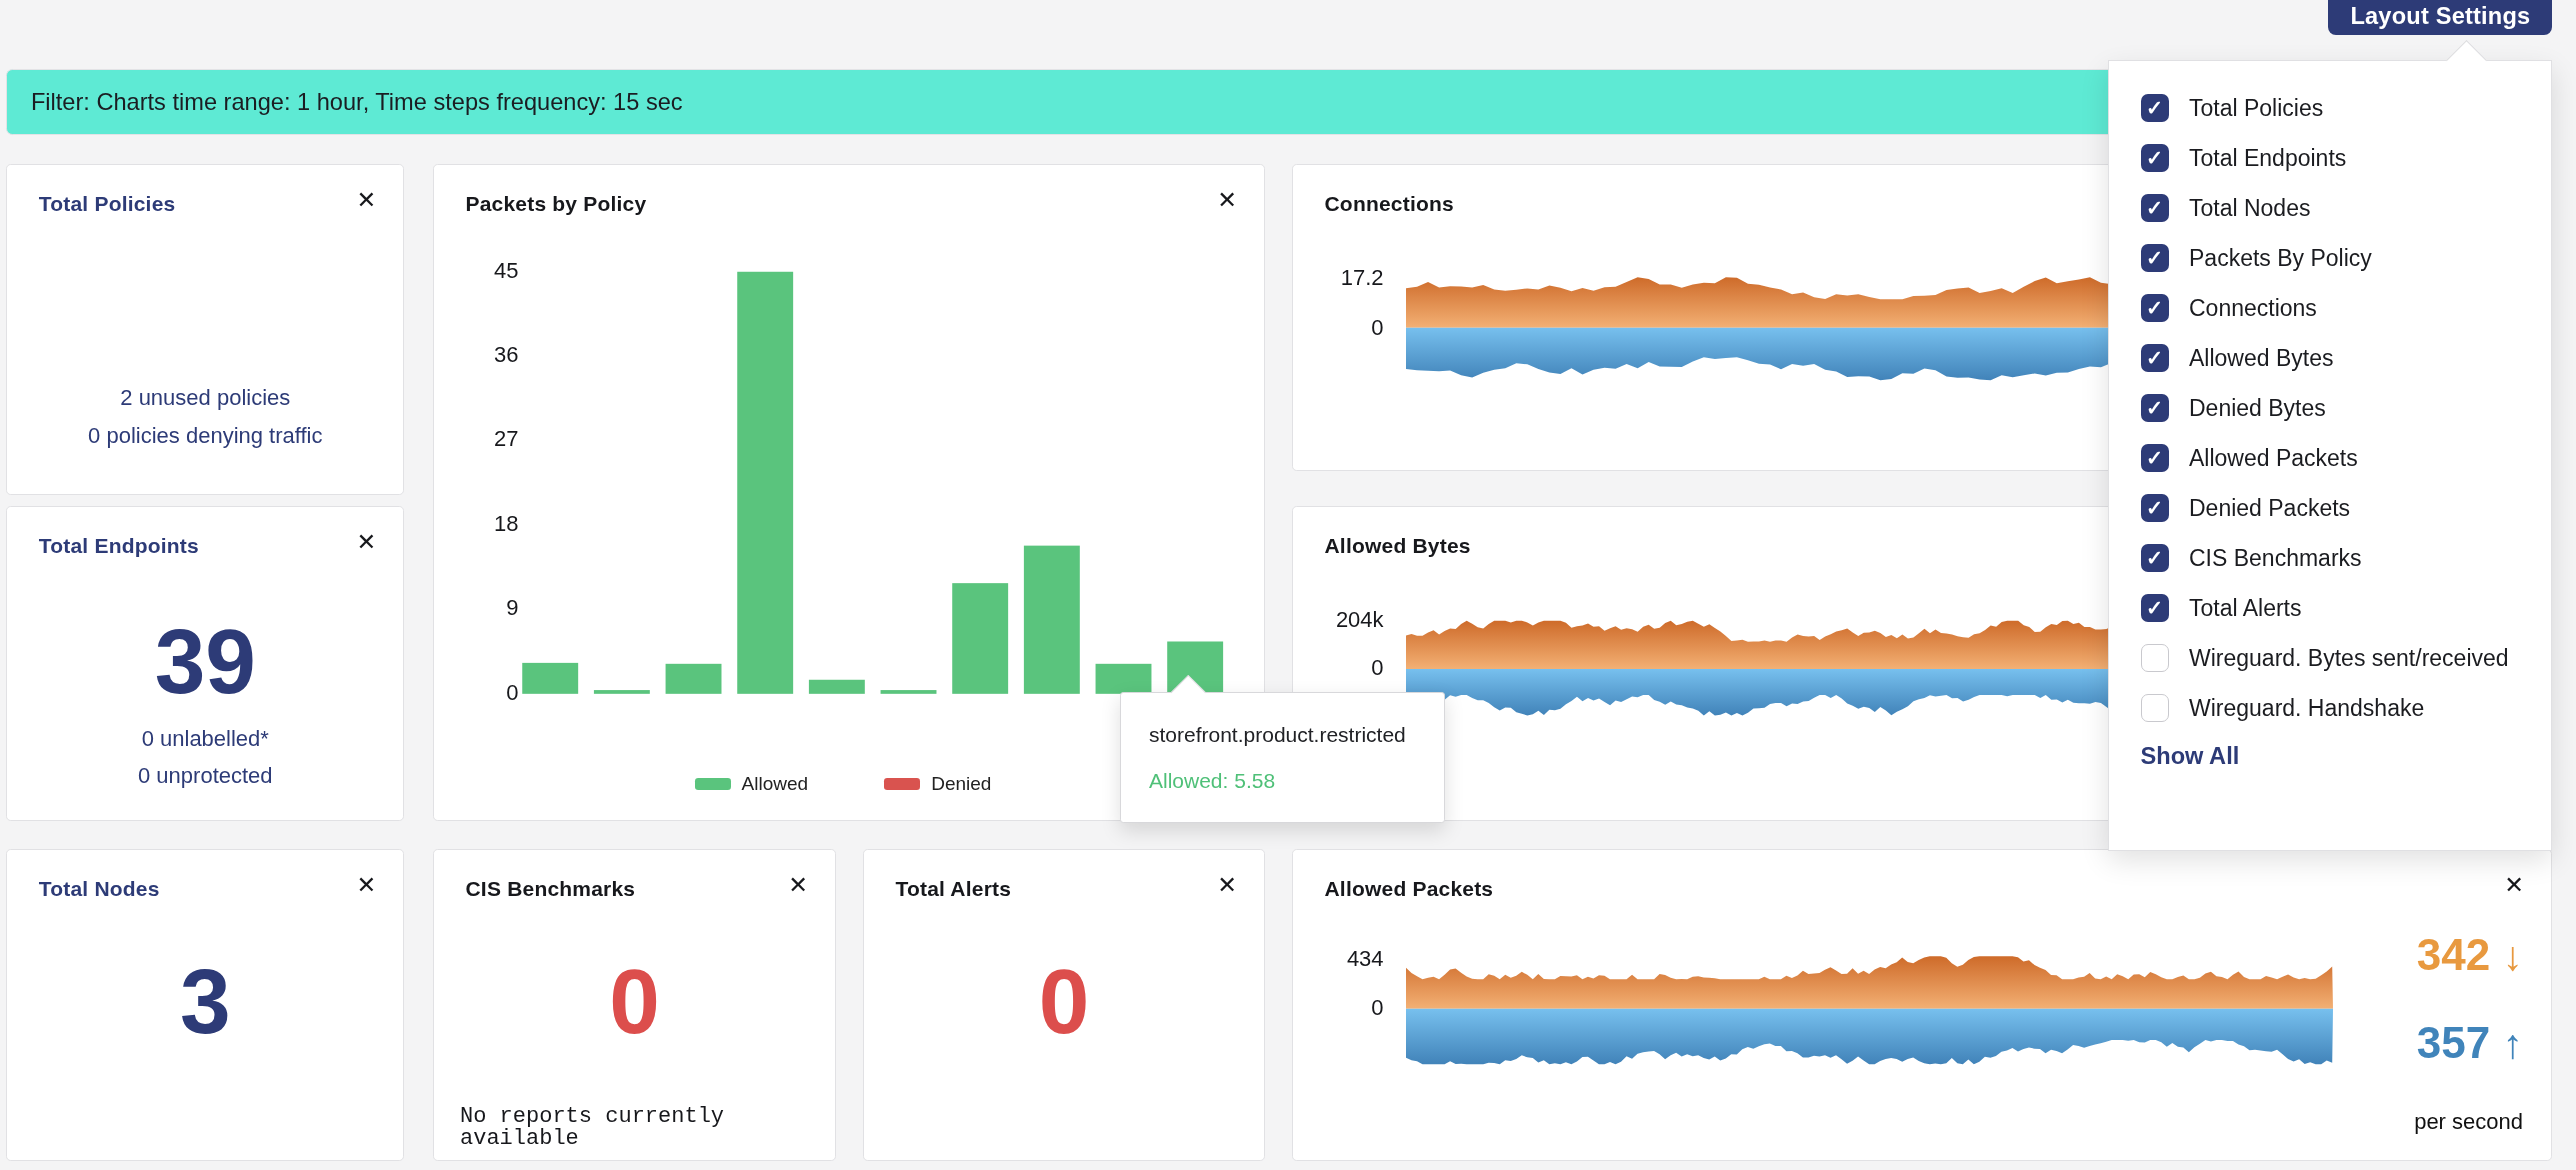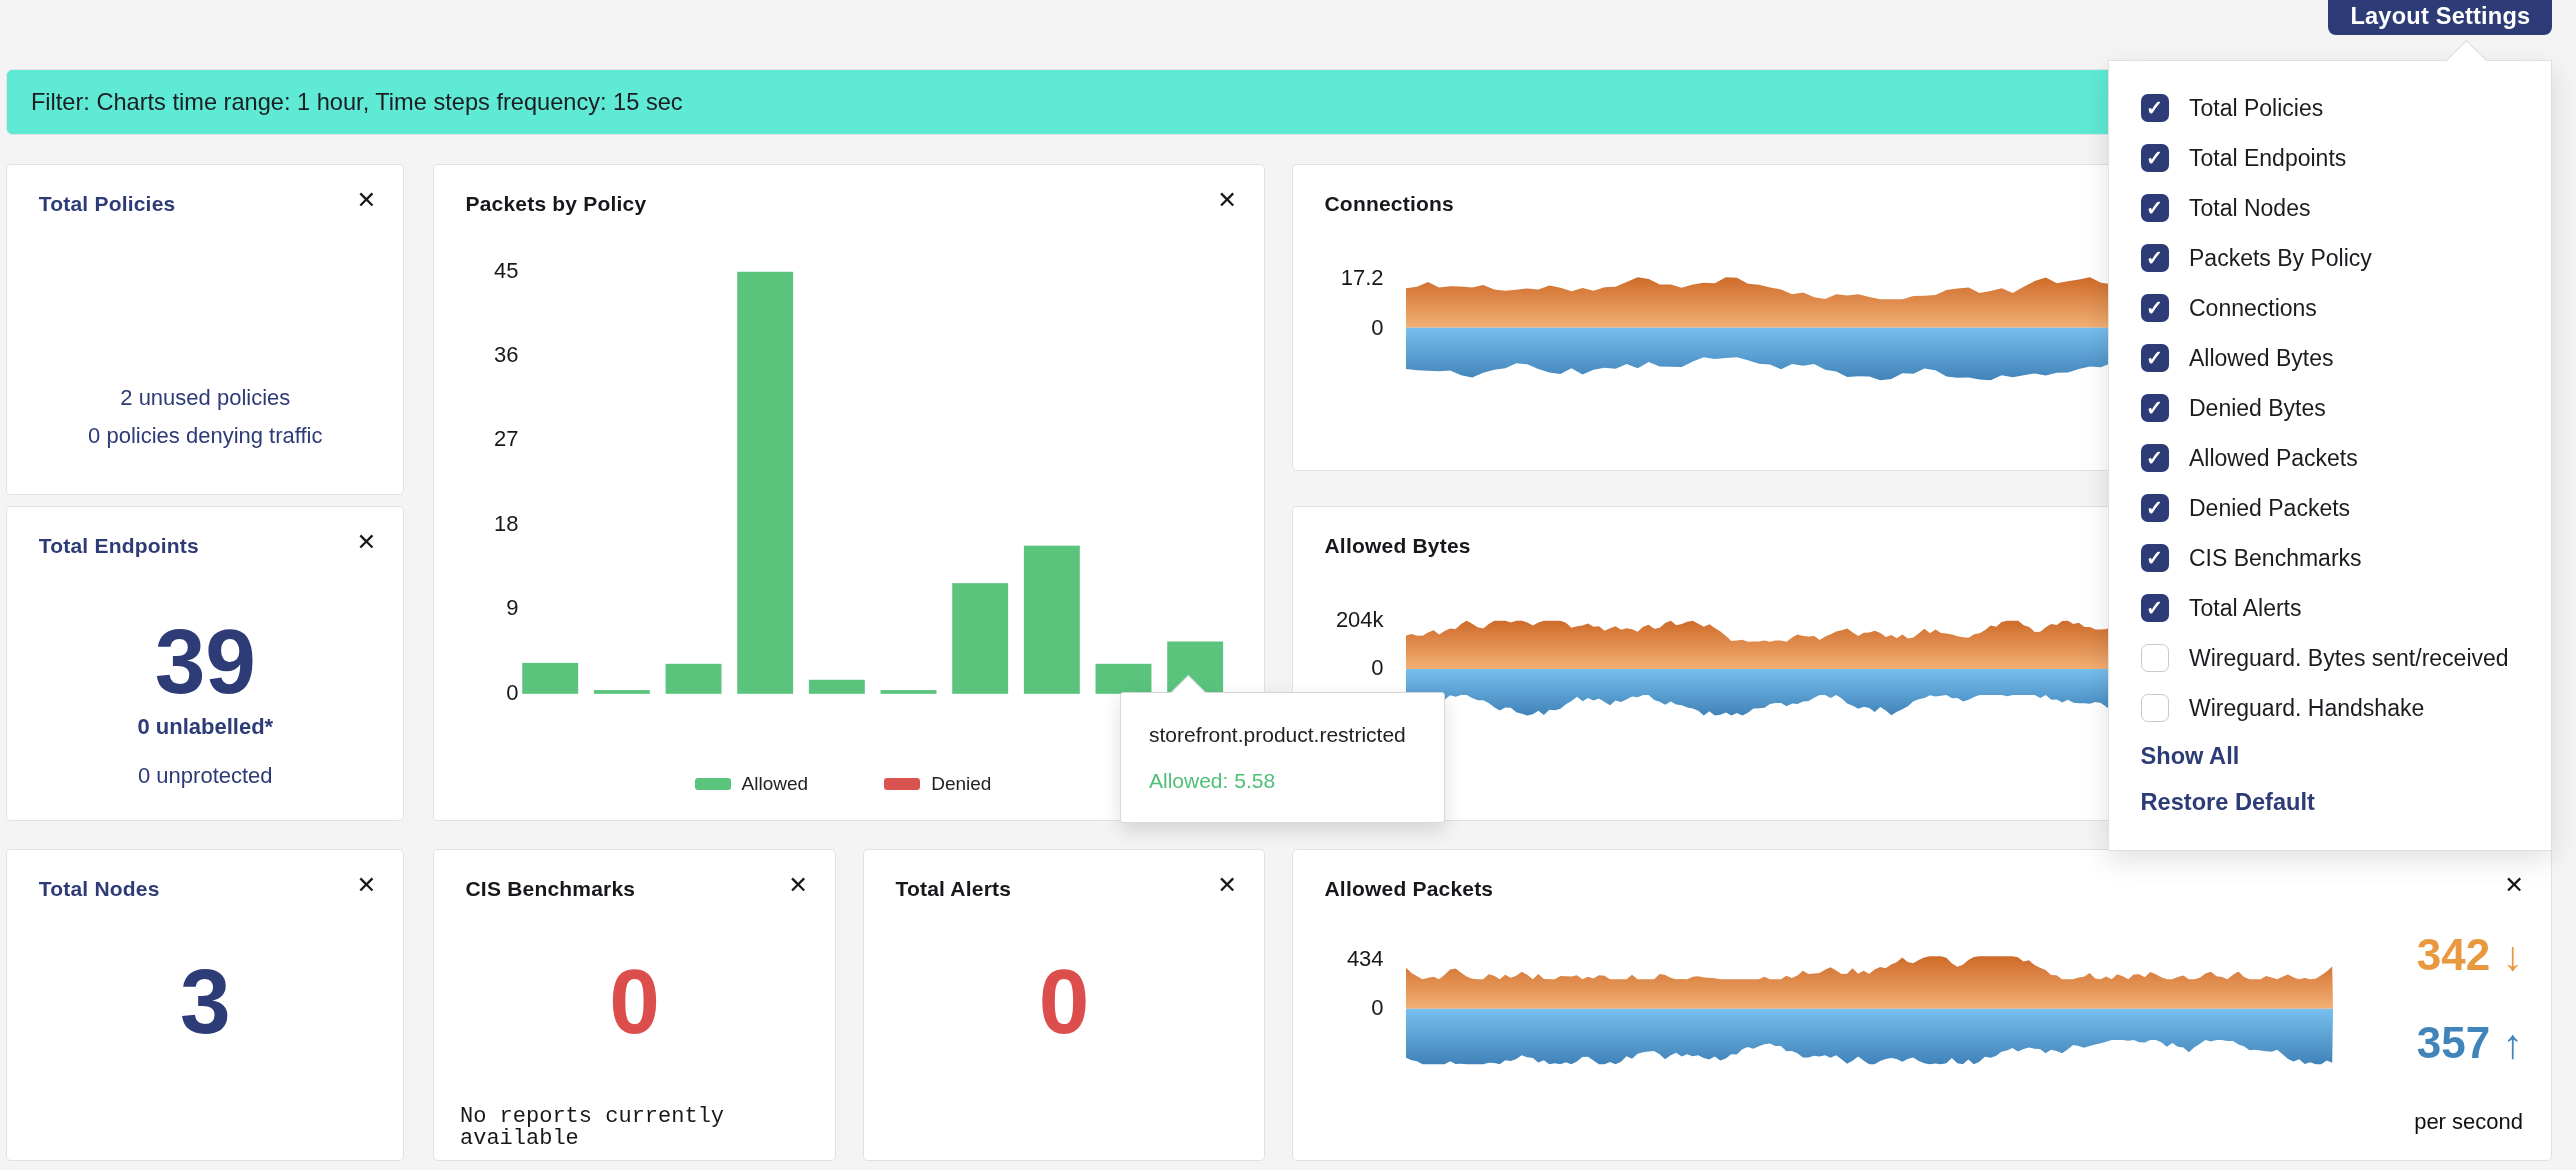--- a/index.html
+++ b/index.html
@@ -75,21 +75,21 @@
     <div class="card-title navy">Total Policies</div>
     <span class="close">✕</span>
     <div class="sub" style="top:222px;">2 unused policies</div>
     <div class="sub" style="top:260px;">0 policies denying traffic</div>
   </div>
 
   <div class="card" style="left:6.3px;top:506px;width:398px;height:315px;">
     <div class="card-title navy">Total Endpoints</div>
     <span class="close">✕</span>
     <div class="big-num navy" style="top:109px;">39</div>
-    <div class="sub" style="top:209px;font-weight:bold;">0 unlabelled*</div>
+    <div class="sub" style="top:221px;">0 unlabelled*</div>
     <div class="sub" style="top:258px;">0 unprotected</div>
   </div>
 
   <div class="card" style="left:6.3px;top:849px;width:398px;height:312px;">
     <div class="card-title navy">Total Nodes</div>
     <span class="close">✕</span>
     <div class="big-num navy" style="top:106px;">3</div>
   </div>
 
   <div class="card" style="left:433px;top:164px;width:832px;height:657px;">
@@ -268,17 +268,16 @@
         <div class="menu-item">
           <span class="cb off"></span>
           <span class="menu-label">Wireguard. Bytes sent/received</span>
         </div>
         <div class="menu-item">
           <span class="cb off"></span>
           <span class="menu-label">Wireguard. Handshake</span>
         </div>
       </div>
     <div class="menu-link">Show All</div>
-    <div class="menu-link">Restore Default</div>
   </div>
 
 </div>
 
 
 </body></html>

